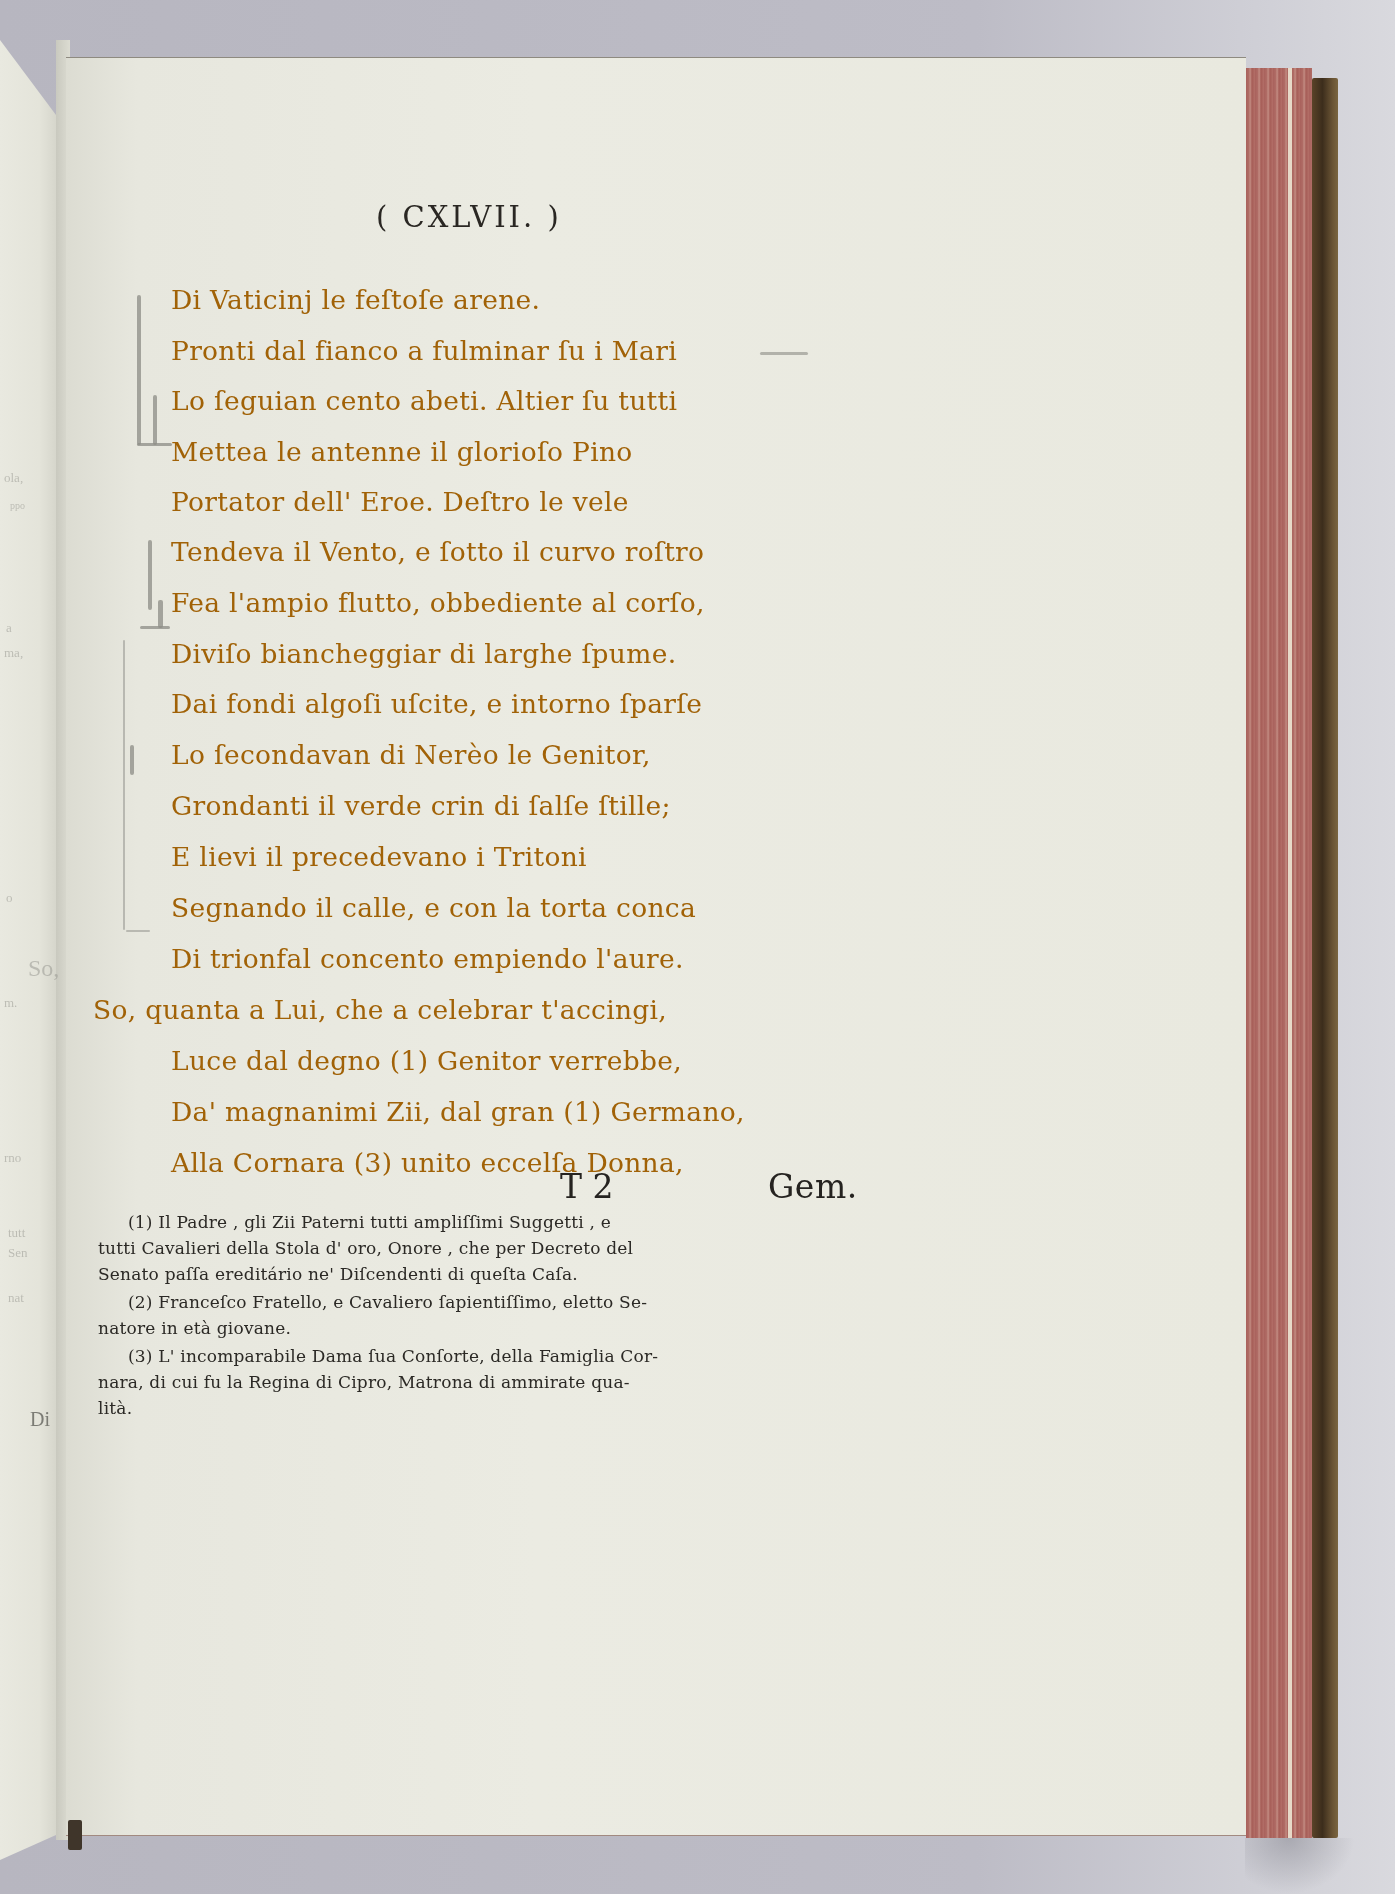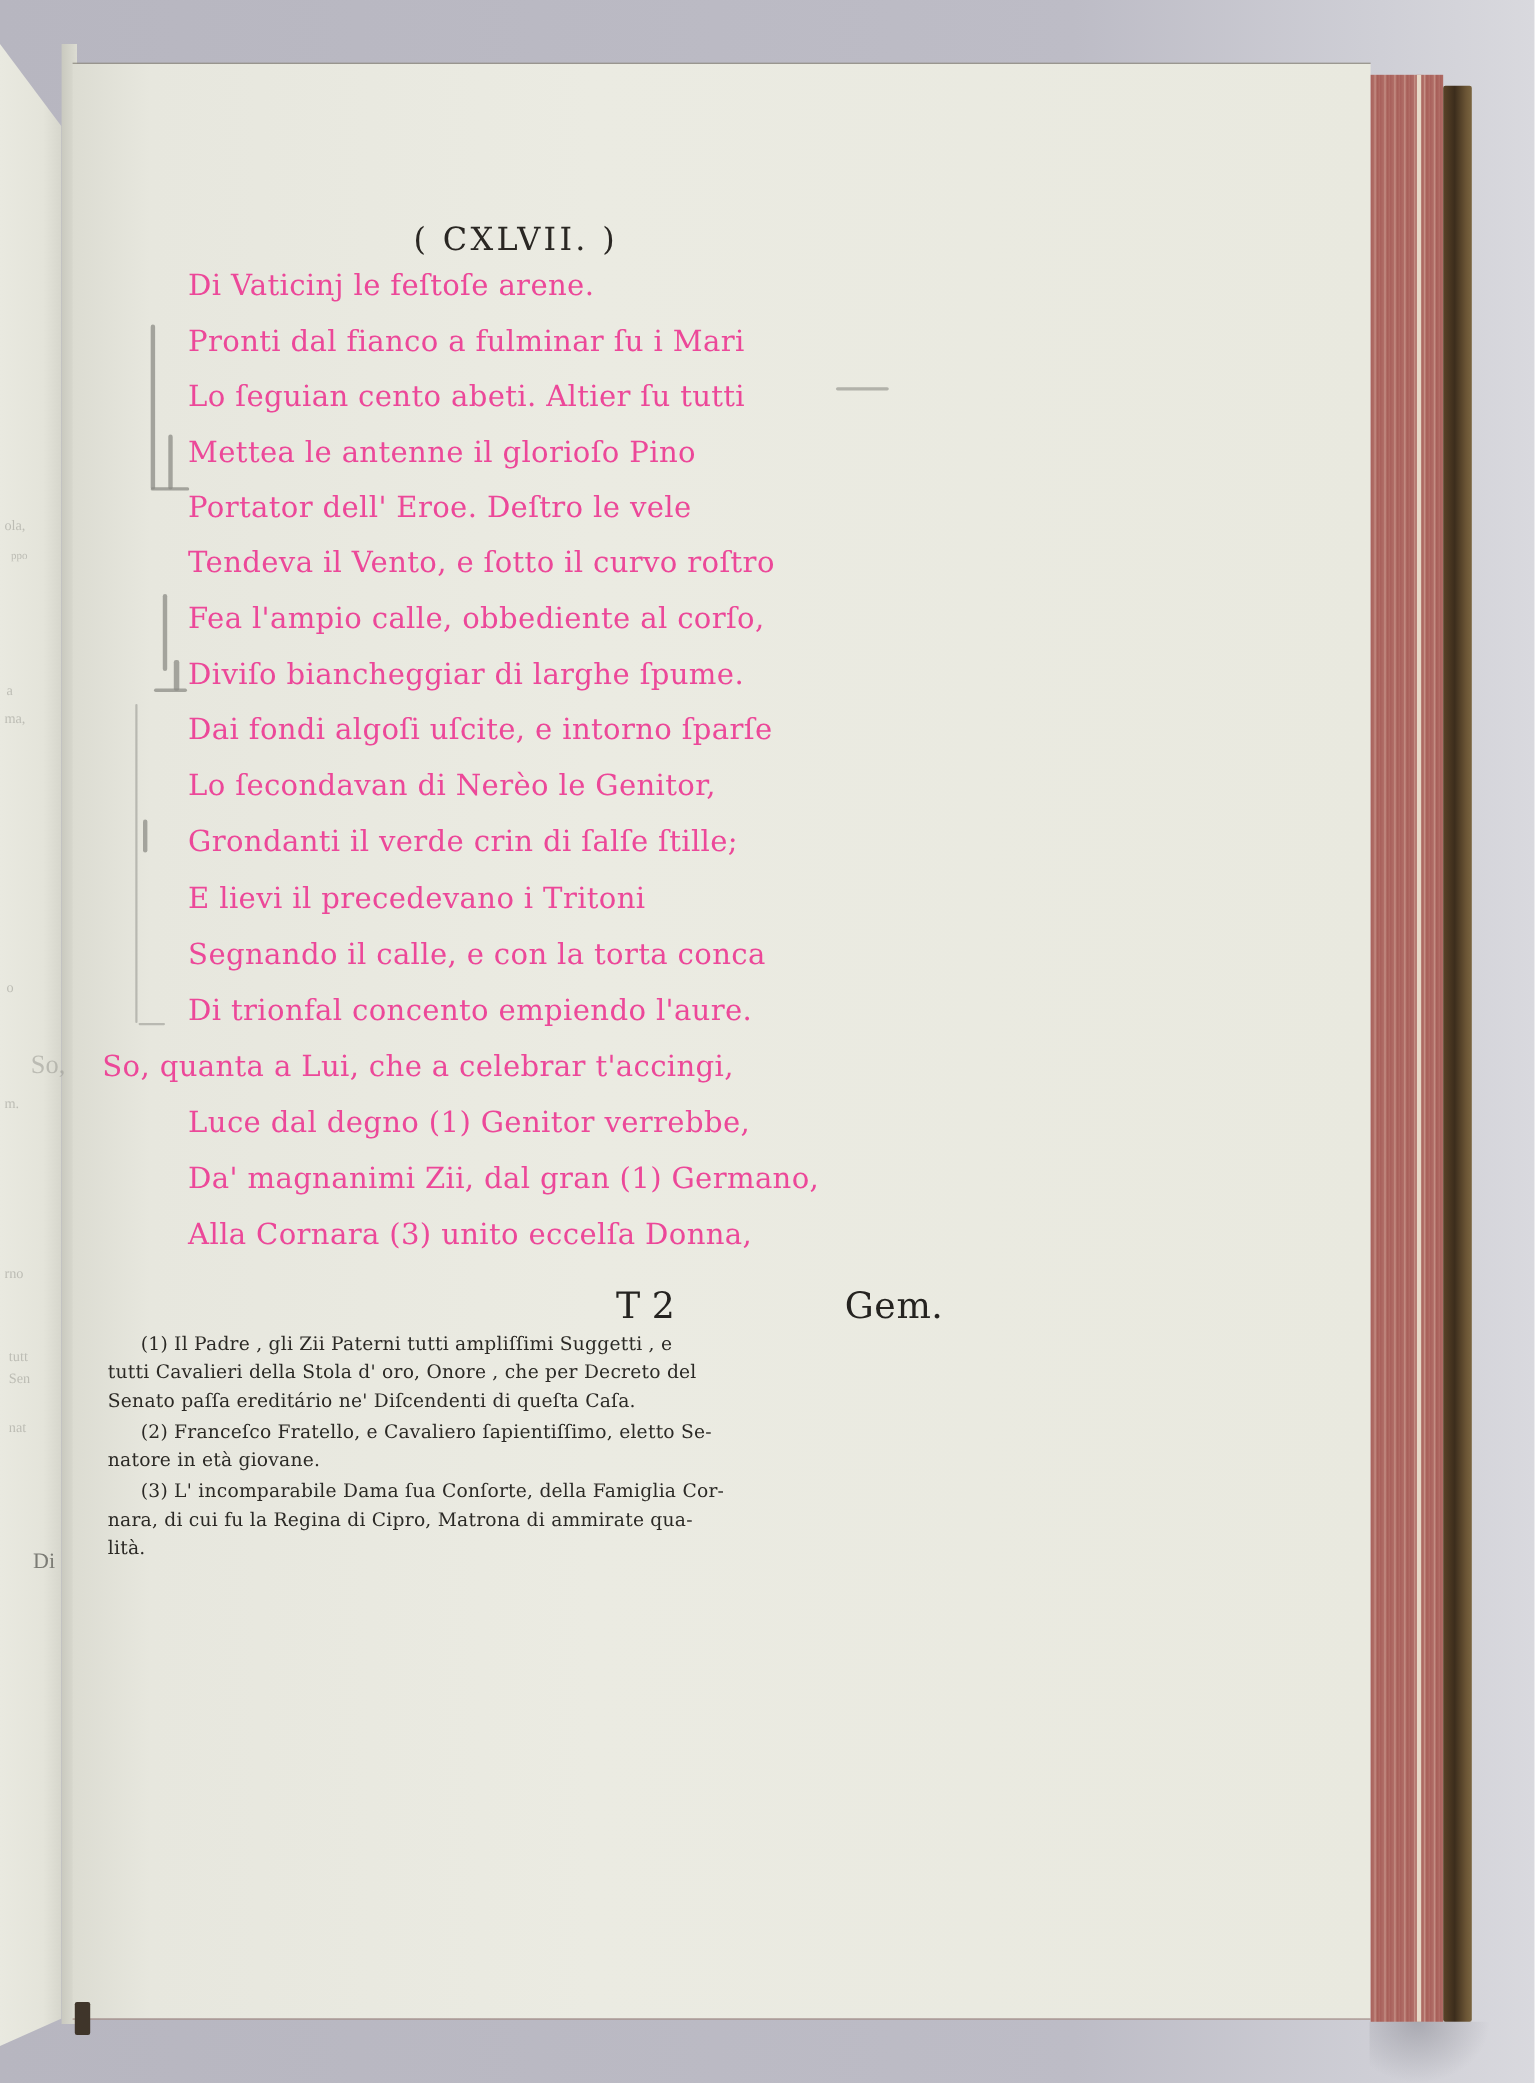--- a/index.html
+++ b/index.html
@@ -37,21 +37,21 @@
   }
   .shadow {
     position:absolute; left:1245px; top:1838px; width:110px; height:56px;
     background: radial-gradient(ellipse at 40% 0%, rgba(120,120,130,.45), rgba(120,120,130,0) 70%);
   }
   .text-block { position:absolute; left:0; top:12px; width:1173px; height:1894px; color:#262421;text-decoration:underline; }
   .page-header {
     position:absolute; left:376px; top:188px; font-size:29px; letter-spacing:3px; color:#2a2723;
   }
   .verse {
-    position:absolute; left:171px; font-size:26.5px; color:#ec4899; white-space:nowrap; letter-spacing:.3px;
+    position:absolute; left:171px; font-size:26.5px; color:#a16207; white-space:nowrap; letter-spacing:.3px;margin-top:40px;
   }
   .verse.outdent { left:93px; }
   .catch {
     position:absolute; top:1155px; font-size:33px; color:#252320;
   }
   .fn {
     position:absolute; left:98px; font-size:17px; color:#2b2925; white-space:nowrap; letter-spacing:.2px;
   }
   .fn.indent { left:128px; }
   .pencil { position:absolute; background:#8c8c86; opacity:.75; border-radius:2px; }
@@ -99,21 +99,21 @@
 <div class="text-block">
   <div class="page-header">( CXLVII. )</div>
 
   <div id="verses">
       <div class="verse" style="top: 232px;">Di Vaticinj le feſtoſe arene.</div>
       <div class="verse" style="top: 283px;">Pronti dal fianco a fulminar ſu i Mari</div>
       <div class="verse" style="top: 333px;">Lo ſeguian cento abeti. Altier ſu tutti</div>
       <div class="verse" style="top: 384px;">Mettea le antenne il glorioſo Pino</div>
       <div class="verse" style="top: 434px;">Portator dell' Eroe. Deſtro le vele</div>
       <div class="verse" style="top: 484px;">Tendeva il Vento, e ſotto il curvo roſtro</div>
-      <div class="verse" style="top: 535px;">Fea l'ampio calle, obbediente al corſo,</div>
+      <div class="verse" style="top: 535px;">Fea l'ampio flutto, obbediente al corſo,</div>
       <div class="verse" style="top: 586px;">Diviſo biancheggiar di larghe ſpume.</div>
       <div class="verse" style="top: 636px;">Dai fondi algoſi uſcite, e intorno ſparſe</div>
       <div class="verse" style="top: 687px;">Lo ſecondavan di Nerèo le Genitor,</div>
       <div class="verse" style="top: 738px;">Grondanti il verde crin di ſalſe ſtille;</div>
       <div class="verse" style="top: 789px;">E lievi il precedevano i Tritoni</div>
       <div class="verse" style="top: 840px;">Segnando il calle, e con la torta conca</div>
       <div class="verse" style="top: 891px;">Di trionfal concento empiendo l'aure.</div>
       <div class="verse outdent" style="top: 942px;">So, quanta a Lui, che a celebrar t'accingi,</div>
       <div class="verse" style="top: 993px;">Luce dal degno (1) Genitor verrebbe,</div>
       <div class="verse" style="top: 1044px;">Da' magnanimi Zii, dal gran (1) Germano,</div>

